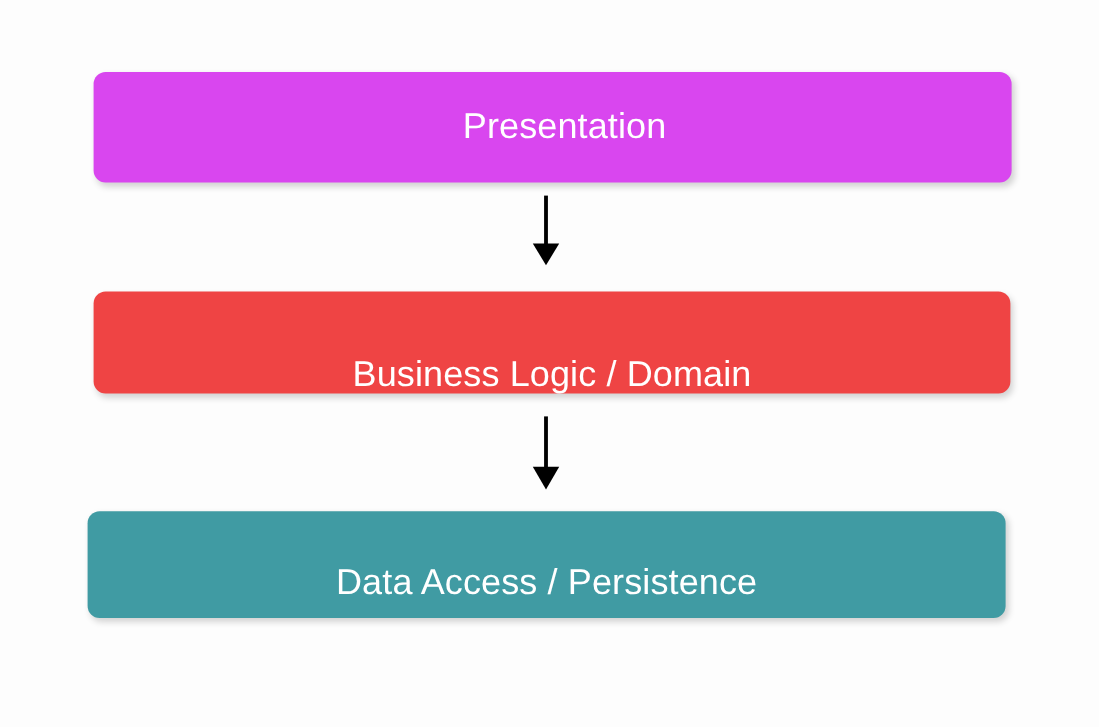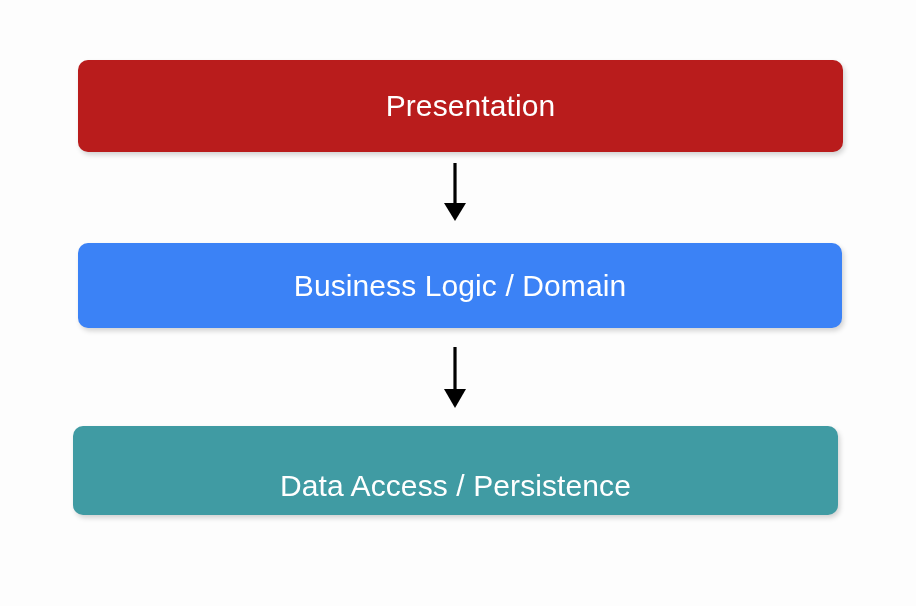--- a/index.html
+++ b/index.html
@@ -58,25 +58,25 @@
     width: 916px;
     height: 606px;
     pointer-events: none;
   }
 </style>
 </head>
 <body style="background: rgb(253, 253, 253);">
 
 <div id="diagram-canvas" style="background: rgb(253, 253, 253);">
 
-  <div class="node" id="node-presentation" style="background:#b91c1c;padding-left:20px;">
+  <div class="node" id="node-presentation" style="background:#d946ef;padding-left:20px;">
     <span class="node-label" style="color: rgb(255, 255, 255);">Presentation</span>
   </div>
 
-  <div class="node" id="node-business-logic" style="background:#3b82f6;">
+  <div class="node" id="node-business-logic" style="background:#ef4444;align-items:flex-end;">
     <span class="node-label" style="color: rgb(255, 255, 255);">Business Logic / Domain</span>
   </div>
 
   <div class="node" id="node-data-access" style="background:#409ba3;">
     <span class="node-label" style="color: rgb(255, 255, 255); margin-top: 30px;">Data Access / Persistence</span>
   </div>
 
   <svg class="connector" viewBox="0 0 916 606" width="916" height="606" xmlns="http://www.w3.org/2000/svg">
 
     <g>

